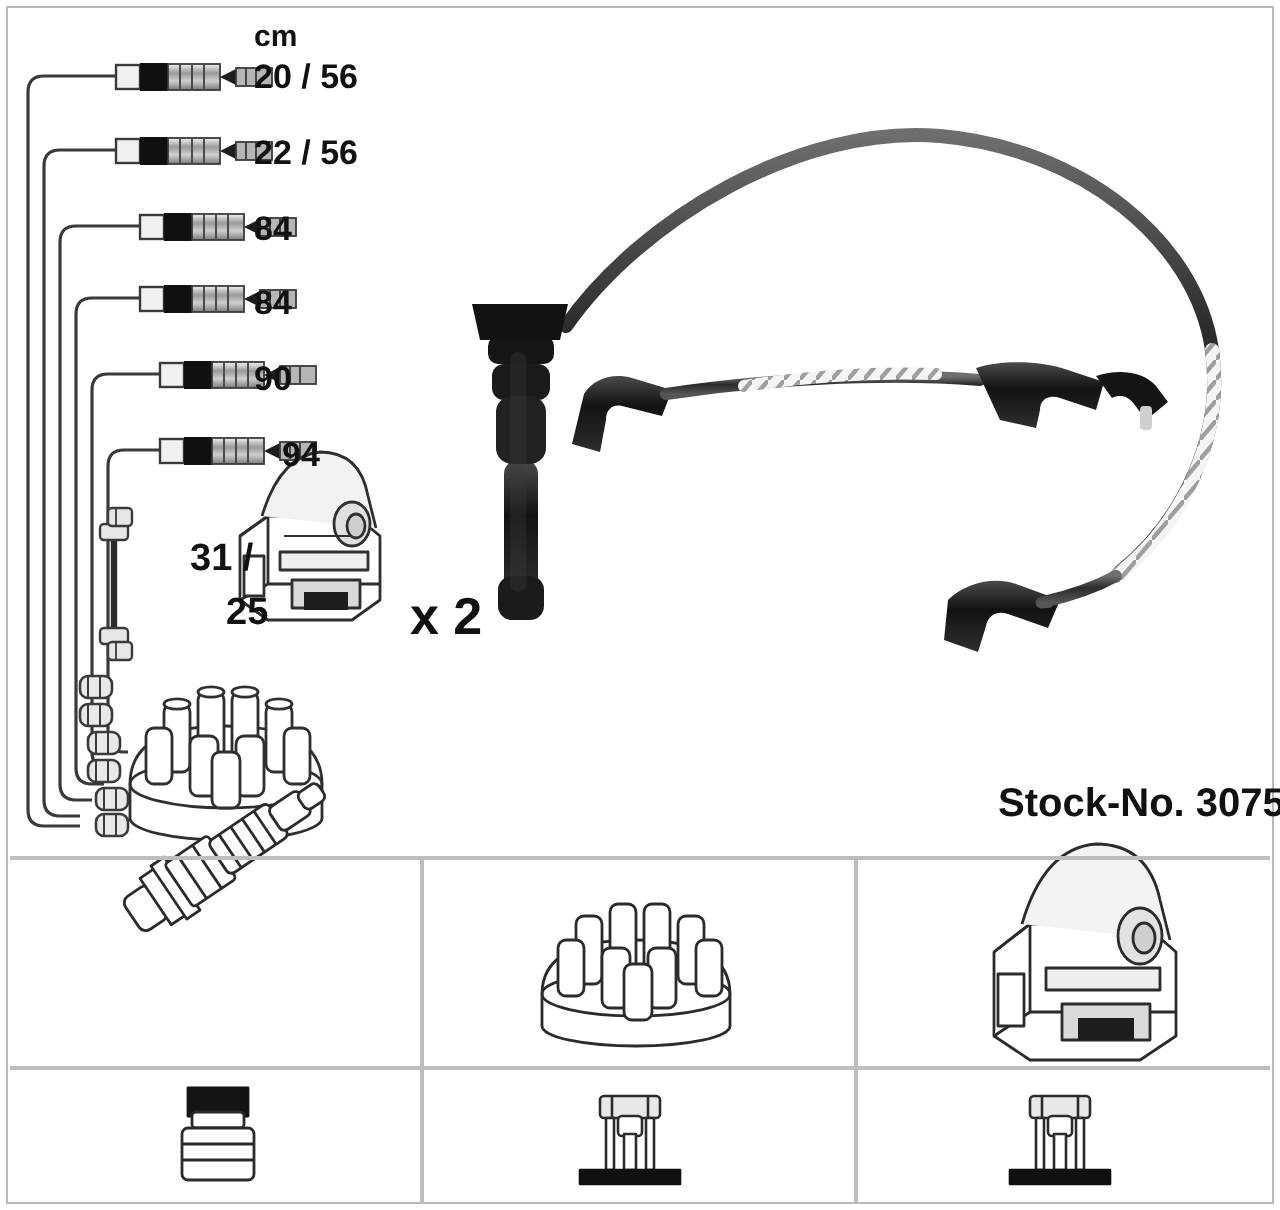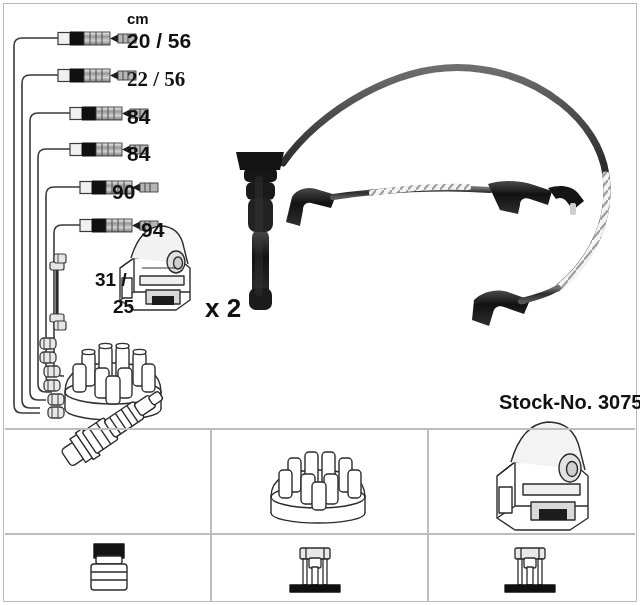--- a/index.html
+++ b/index.html
@@ -4,21 +4,21 @@
 <style>
   html,body{margin:0;padding:0;background:#fff;}
   body{font-family:"Liberation Sans",sans-serif;}
   #sheet{position:relative;width:640px;height:605px;background:#fff;overflow:hidden;}
   #sheet *{box-sizing:border-box;}
   .frame{position:absolute;left:3px;top:3px;width:634px;height:599px;border:1px solid #b9b9b9;}
   .divider-h{position:absolute;background:#bdbdbd;height:2px;left:5px;width:630px;}
   .divider-v{position:absolute;background:#bdbdbd;width:2px;}
   .lbl{position:absolute;font-weight:bold;color:#111;letter-spacing:0px;white-space:nowrap;}
   .cm-head{font-size:15px;}
-  .meas{font-size:21px;}
+  .meas{font-size:17px;}
   .meas-small{font-size:19px;}
   .x2{font-size:26px;font-weight:bold;text-align:center;}
   .prodcode{font-size:23px;font-weight:bold;letter-spacing:.3px;}
   .stockno{font-size:20px;font-weight:bold;}
   svg{display:block;}
   .svgwrap{position:absolute;left:0;top:0;width:640px;height:605px;pointer-events:none;}
 </style>
 </head>
 <body>
 
@@ -349,24 +349,24 @@
         <rect x="518" y="559" width="4" height="26"></rect>
         <rect x="538" y="559" width="4" height="26"></rect>
         <rect x="505" y="585" width="50" height="7" fill="#101010" stroke="#101010"></rect>
       </g>
     </svg>
   </div>
 
   <div class="lbl cm-head" style="left:127px;top:10px;">cm</div>
 
   <div class="lbl meas" style="left:127px;top:29px;">20 / 56</div>
-  <div class="lbl meas" style="left:127px;top:67px;font-family:Liberation Serif, serif;">22 / 56</div>
+  <div class="lbl meas" style="left:127px;top:67px;">22 / 56</div>
   <div class="lbl meas" style="left:127px;top:105px;">84</div>
   <div class="lbl meas" style="left:127px;top:142px;">84</div>
-  <div class="lbl meas" style="left:112px;top:180px;text-align:right;">90</div>
+  <div class="lbl meas" style="left:127px;top:180px;text-align:right;">90</div>
   <div class="lbl meas" style="left:113px;top:218px;margin-left:28px;">94</div>
 
   <div class="lbl meas-small" style="left:70px;top:269px;margin-left:25px;">31 /</div>
   <div class="lbl meas-small" style="left:70px;top:296px;margin-left:43px;">25</div>
 
   <div class="lbl x2" style="left:205px;top:293px;">x 2</div>
 
   <div class="lbl stockno" style="left:499px;top:391px;">Stock-No. 3075</div>
 
   <div class="divider-h" style="top:428px;"></div>

